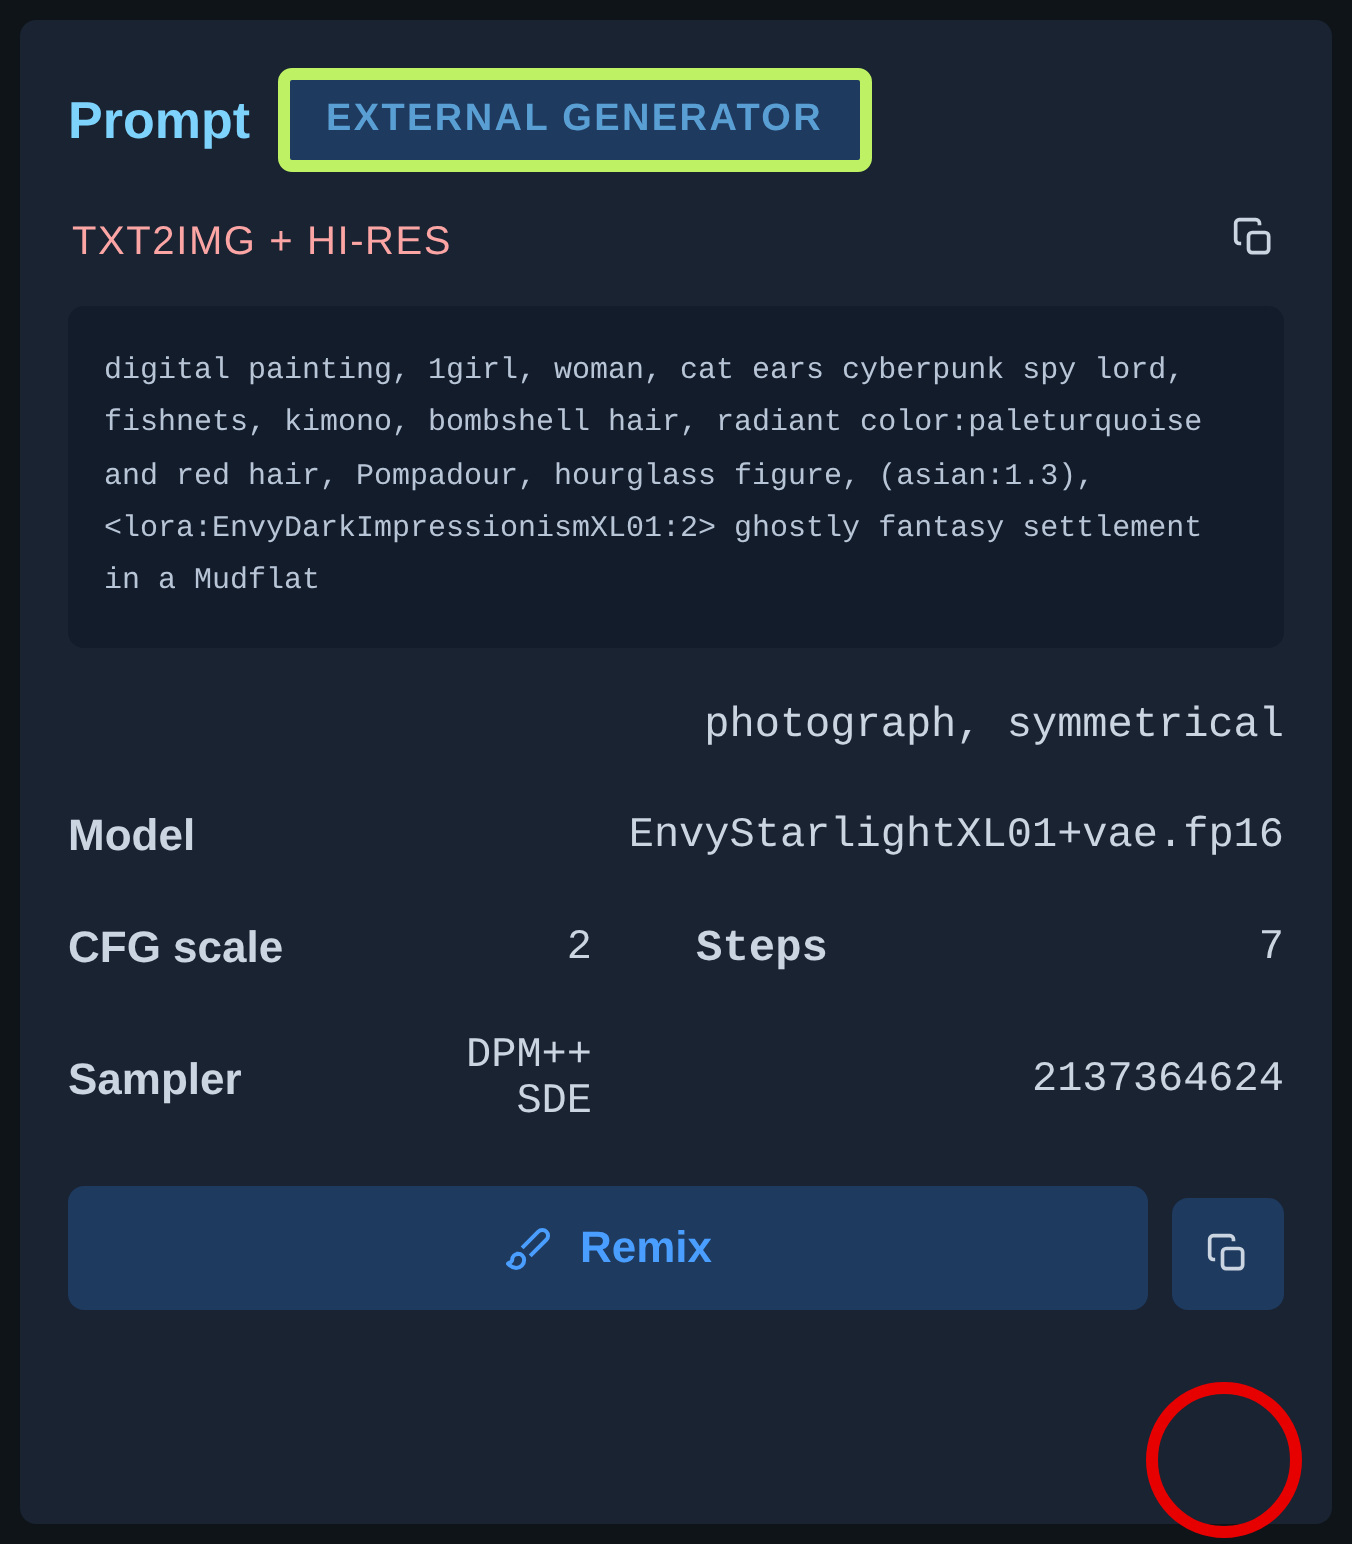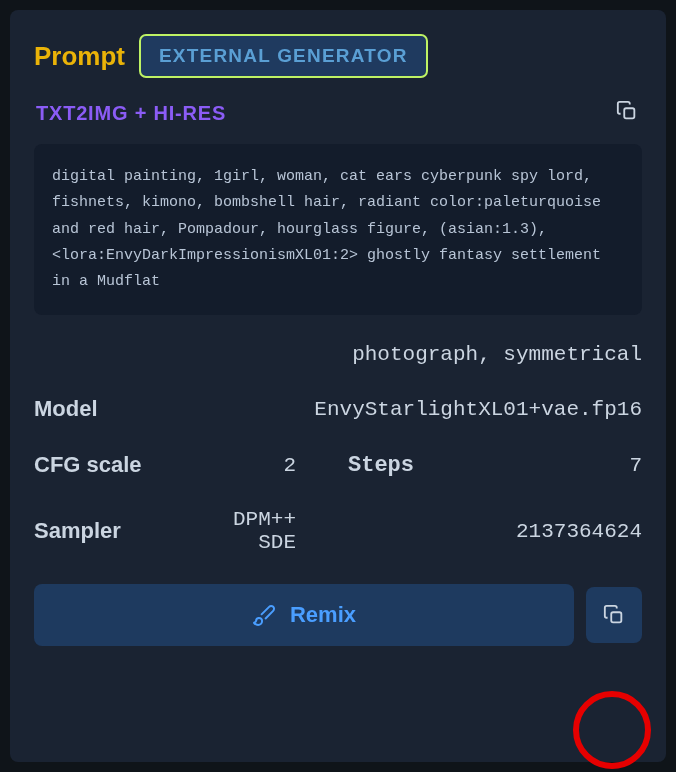--- a/index.html
+++ b/index.html
@@ -25,42 +25,42 @@
     }
     .header-row {
       display: flex;
       align-items: center;
       gap: 14px;
       margin-bottom: 18px;
     }
     .prompt-label {
       font-size: 26px;
       font-weight: 700;
-      color: #eab308;
+      color: #7dd3fc;
     }
     .generator-badge {
       background: #1f3a5f;
-      border: 2px solid #bef264;
+      border: 6px solid #bef264;
       color: #5a9fd4;
       font-size: 19px;
       font-weight: 800;
       letter-spacing: 1.2px;
       padding: 9px 18px;
       border-radius: 7px;
     }
     .subheader-row {
       display: flex;
       align-items: center;
       justify-content: space-between;
       margin-bottom: 14px;
     }
     .mode-badge {
-      color: #8b5cf6;
+      color: #fca5a5;
       font-size: 20px;
-      font-weight: 700;
+      font-weight: 400;
       letter-spacing: 0.8px;
       padding: 4px 2px;
     }
     .copy-icon {
       color: #cbd5e1;
       cursor: pointer;
       padding: 4px;
     }
     .copy-icon svg {
       width: 22px;
@@ -123,21 +123,21 @@
       flex: 0 0 100px;
       font-family: Liberation Mono, monospace;
     }
     .dual-right .param-value {
       flex: 1;
       text-align: right;
     }
     .remix-row {
       display: flex;
       gap: 12px;
-      align-items: center;
+      align-items: flex-end;
       margin-top: 10px;
     }
     .remix-button {
       flex: 1;
       background: #1e3a5f;
       color: #4a9eff;
       border: none;
       border-radius: 8px;
       padding: 18px;
       font-size: 22px;

